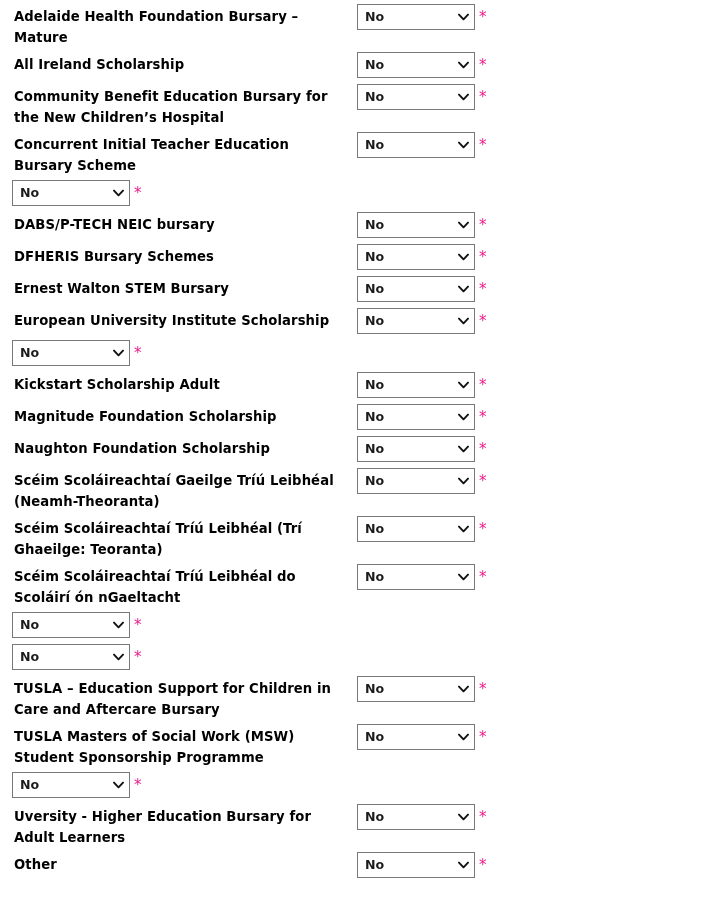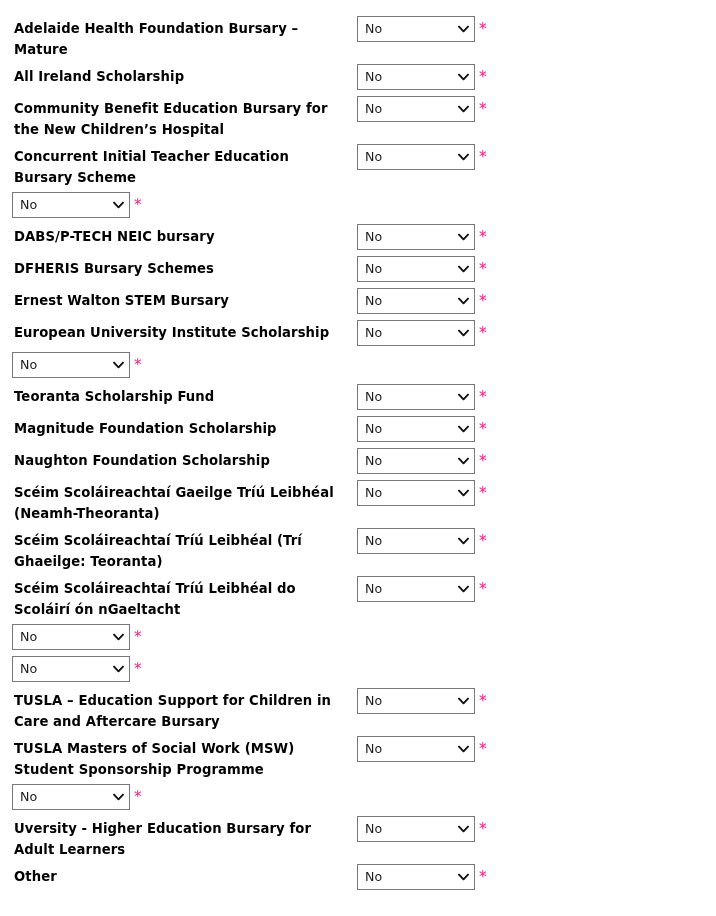--- a/index.html
+++ b/index.html
@@ -13,21 +13,20 @@
     font-family: "DejaVu Sans", "Liberation Sans", sans-serif;
     color: #000000;
     overflow: hidden;
     position: relative;
   }
 
   #form-wrap {
     width: 716px;
     position: relative;
     box-sizing: border-box;
-    margin-top: 12px;
   }
 
   .row {
     display: flex;
     align-items: flex-start;
     width: 716px;
     min-height: 32px;
   }
 
   .row-label {
@@ -64,20 +63,21 @@
     font-size: 12.6px;
     font-weight: normal;
     color: #1c1c1c;
     padding-left: 7px;
     cursor: default;
   }
 
   .select-value {
     flex: 1;
     line-height: 24px;
+    font-weight: bold;
   }
 
   .chevron {
     width: 14px;
     height: 24px;
     margin-right: 4px;
     display: flex;
     align-items: center;
     justify-content: center;
   }
@@ -229,21 +229,21 @@
             <span class="chevron">
               <svg width="11" height="8" viewBox="0 0 11 8" aria-hidden="true">
                 <path d="M1 1.6 L5.5 6.3 L10 1.6" fill="none" stroke="#111111" stroke-width="1.9" stroke-linecap="round" stroke-linejoin="round"></path>
               </svg>
             </span>
           </div>
           <span class="req-star">*</span>
         </div>
       </div>
       <div class="row">
-        <div class="row-label">Teoranta Scholarship Fund</div>
+        <div class="row-label">Kickstart Scholarship Adult</div>
         <div class="row-control">
           <div class="select-box">
             <span class="select-value">No</span>
             <span class="chevron">
               <svg width="11" height="8" viewBox="0 0 11 8" aria-hidden="true">
                 <path d="M1 1.6 L5.5 6.3 L10 1.6" fill="none" stroke="#111111" stroke-width="1.9" stroke-linecap="round" stroke-linejoin="round"></path>
               </svg>
             </span>
           </div>
           <span class="req-star">*</span>

